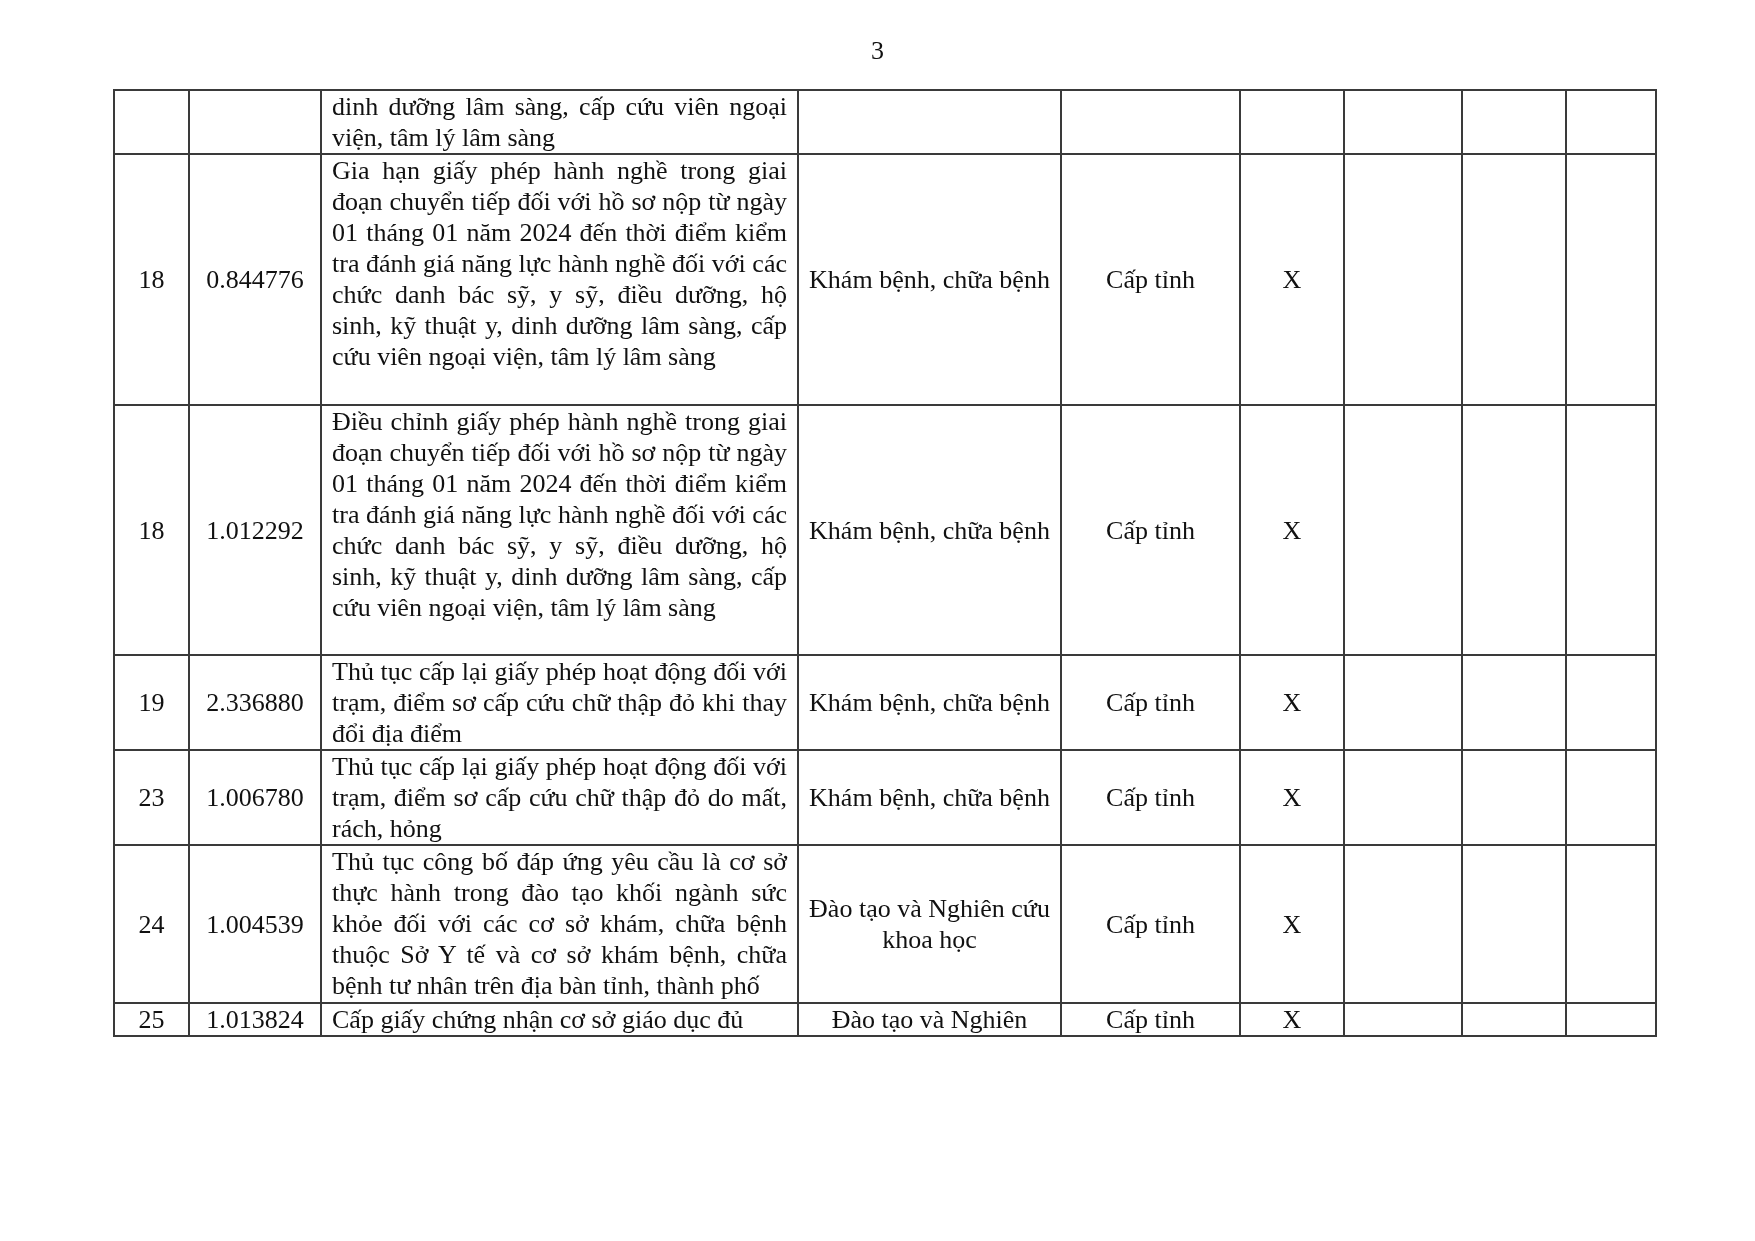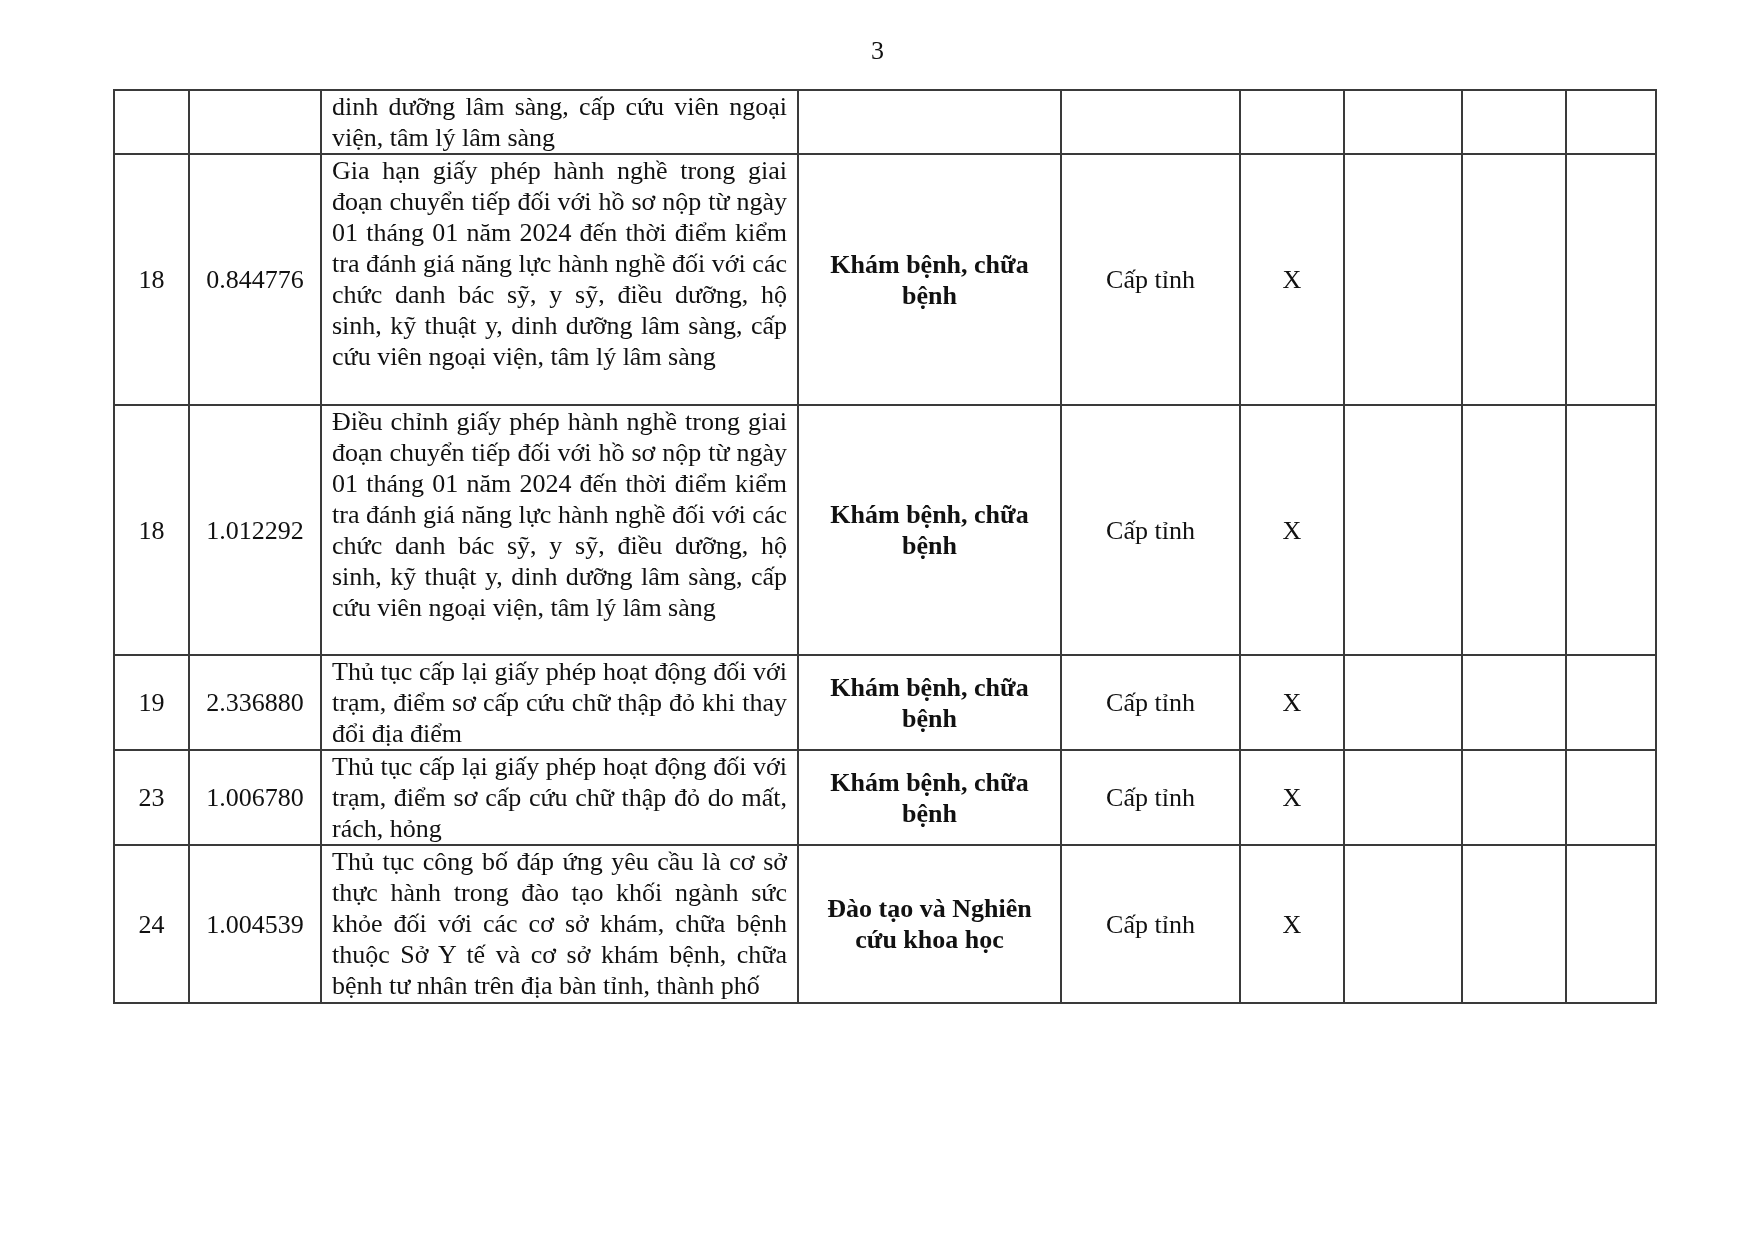--- a/index.html
+++ b/index.html
@@ -24,21 +24,21 @@
     vertical-align: middle;
     text-align: center;
     overflow: hidden;
   }
   table.procedures td.name {
     text-align: justify;
     text-align-last: left;
     vertical-align: top;
     padding: 0 10px 0 10px;
   }
-  td.field { line-height: 31px; font-weight: bold; }
+  td.field { line-height: 31px; }
 </style>
 </head>
 <body>
 
 <div class="page-number">3</div>
 
 <table class="procedures">
   <colgroup>
     <col style="width:75px">
     <col style="width:132px">
@@ -110,14 +110,25 @@
       <td>24</td>
       <td>1.004539</td>
       <td class="name">Thủ tục công bố đáp ứng yêu cầu là cơ sở thực hành trong đào tạo khối ngành sức khỏe đối với các cơ sở khám, chữa bệnh thuộc Sở Y tế và cơ sở khám bệnh, chữa bệnh tư nhân trên địa bàn tỉnh, thành phố</td>
       <td class="field">Đào tạo và Nghiên cứu khoa học</td>
       <td>Cấp tỉnh</td>
       <td>X</td>
       <td></td>
       <td></td>
       <td></td>
     </tr>
+    <tr style="height:30px">
+      <td>25</td>
+      <td>1.013824</td>
+      <td class="name">Cấp giấy chứng nhận cơ sở giáo dục đủ</td>
+      <td class="field">Đào tạo và Nghiên</td>
+      <td>Cấp tỉnh</td>
+      <td>X</td>
+      <td></td>
+      <td></td>
+      <td></td>
+    </tr>
   </tbody>
 </table>
 
 </body></html>

